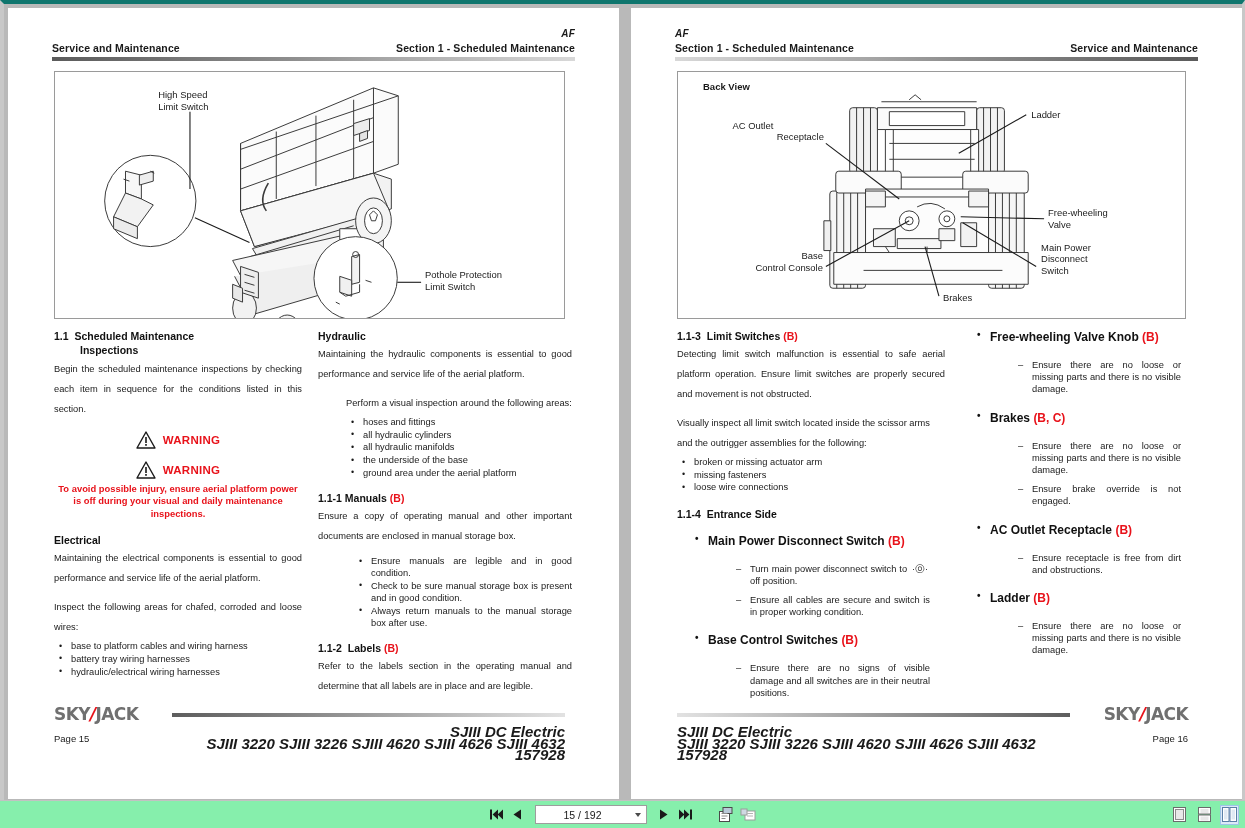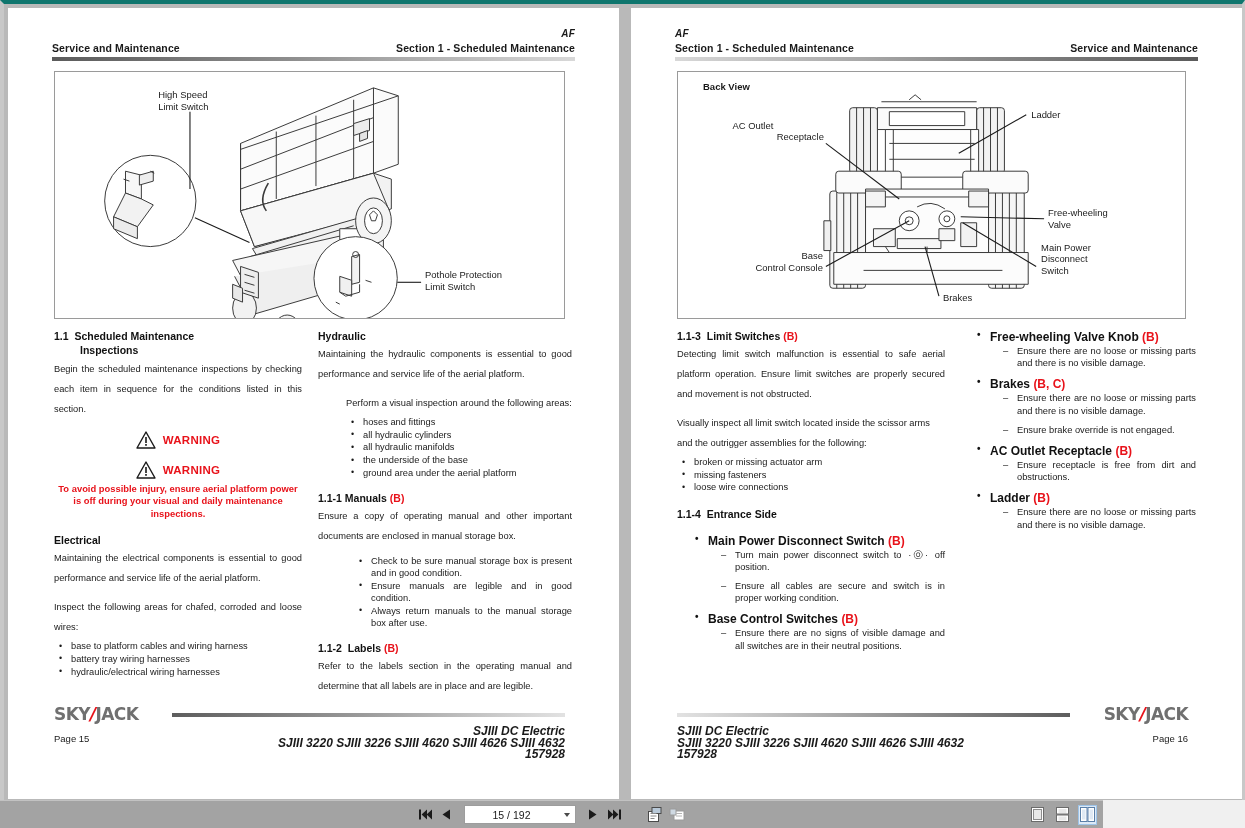--- a/index.html
+++ b/index.html
@@ -88,21 +88,21 @@
     margin-bottom: 0.5px;
   }
   ul.bul > li:before {
     content: "\2022"; position: absolute; left: 5px; top: -0.5px;
     font-size: 9px; color: #1a1a1a;
   }
   ul.bul.ind { padding-left: 36px; }
   ul.bul.ind > li { text-align: justify; }
   ul.bul.ind2 { padding-left: 14px; }
 
-  ul.dash { list-style: none; margin: 0; padding: 0 0 0 30px; }
+  ul.dash { list-style: none; margin: 15px; padding: 0 0 0 30px; }
   ul.dash > li {
     position: relative; padding-left: 14px;
     font-size: 9.3px; line-height: 12.2px; color: #1a1a1a;
     text-align: justify; margin-bottom: 7px;
   }
   ul.dash > li:before {
     content: "\2013"; position: absolute; left: 0; top: 0; color: #1a1a1a;
   }
   .sub-head {
     position: relative; padding-left: 17px;
@@ -142,29 +142,29 @@
   .logo {
     position: absolute; top: -3px;
     font-size: 17px; font-weight: bold; letter-spacing: -0.6px;
     color: #707070; font-family: "DejaVu Sans", sans-serif;
     white-space: nowrap;
   }
   .logo .slash { color: #e8121a; font-style: italic; }
   .pg {
     position: absolute; top: 26px; font-size: 9.5px; font-weight: normal; color: #1a1a1a;
   }
-  .ftr-meta { position: absolute; top: 19px; font-size: 12px; font-style: italic;
+  .ftr-meta { position: absolute; top: 19px; font-size: 15px; font-style: italic;
               font-weight: bold; color: #1a1a1a; line-height: 11.5px; white-space: nowrap; }
   .ftr-meta.r { right: 0; text-align: right; }
   .ftr-meta.l { left: 0; text-align: left; }
 
   
   .toolbar {
-    position: absolute; left: 0; bottom: 0; width: 1103px; height: 28px;
-    background: #a3a3a3; border-top: 1px solid #c2c2c2;
+    position: absolute; left: 0; bottom: 0; width: 1245px; height: 28px;
+    background: #86efac; border-top: 1px solid #c2c2c2;
     display: flex; align-items: center;
   }
   .tb-center {
     position: absolute; left: 50%; transform: translateX(-50%);
     display: flex; align-items: center; gap: 4px;
   }
   .tb-btn {
     width: 17px; height: 19px; display: flex; align-items: center; justify-content: center;
     background: transparent; border: none; cursor: pointer;
   }
@@ -344,22 +344,22 @@
           </ul>
 
           <div style="height:4px"></div>
           <div class="h2">
             <span>1.1-1</span>
             <span>Manuals</span>
             <span class="red">(B)</span>
           </div>
           <p class="p">Ensure a copy of operating manual and other important documents are enclosed in manual storage box.</p>
           <ul class="bul ind">
+            <li>Ensure manuals are legible and in good condition.</li>
             <li>Check to be sure manual storage box is present and in good condition.</li>
-            <li>Ensure manuals are legible and in good condition.</li>
             <li>Always return manuals to the manual storage box after use.</li>
           </ul>
 
           <div style="height:4px"></div>
           <div class="h2">
             <span>1.1-2</span>&nbsp;
             <span>Labels</span>
             <span class="red">(B)</span>
           </div>
           <p class="p">Refer to the labels section in the operating manual and determine that all labels are in place and are legible.</p>

